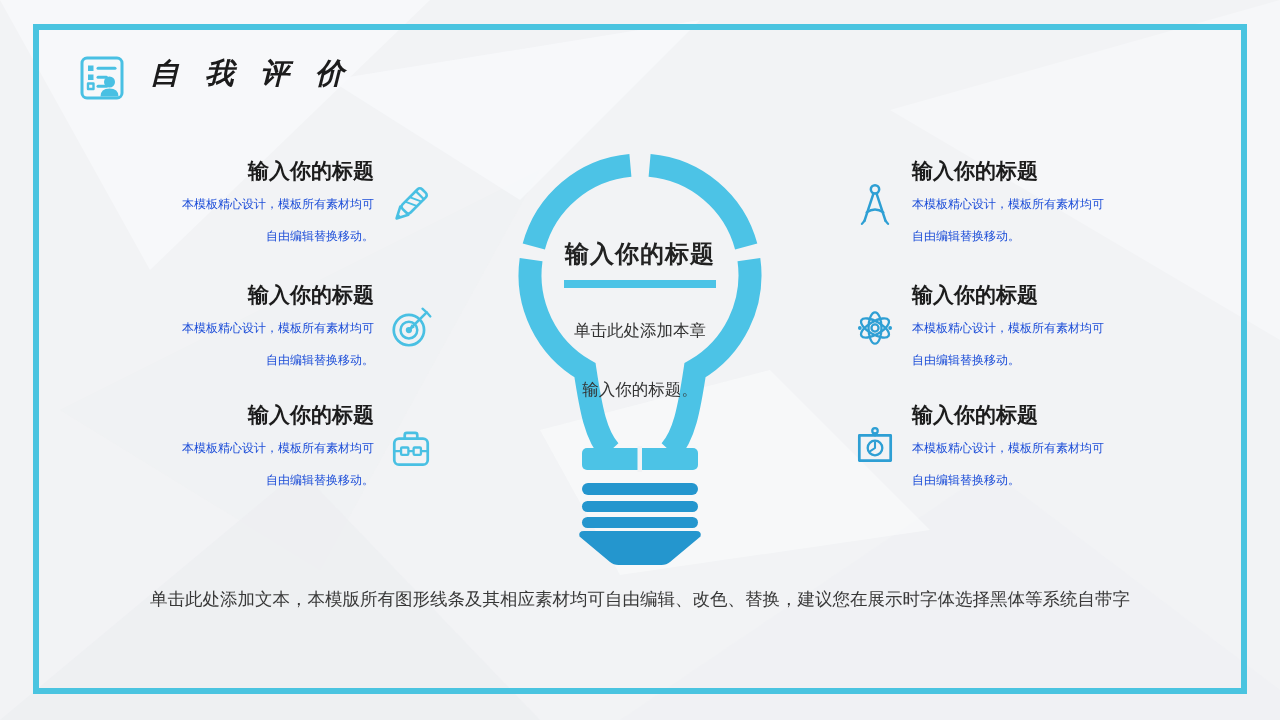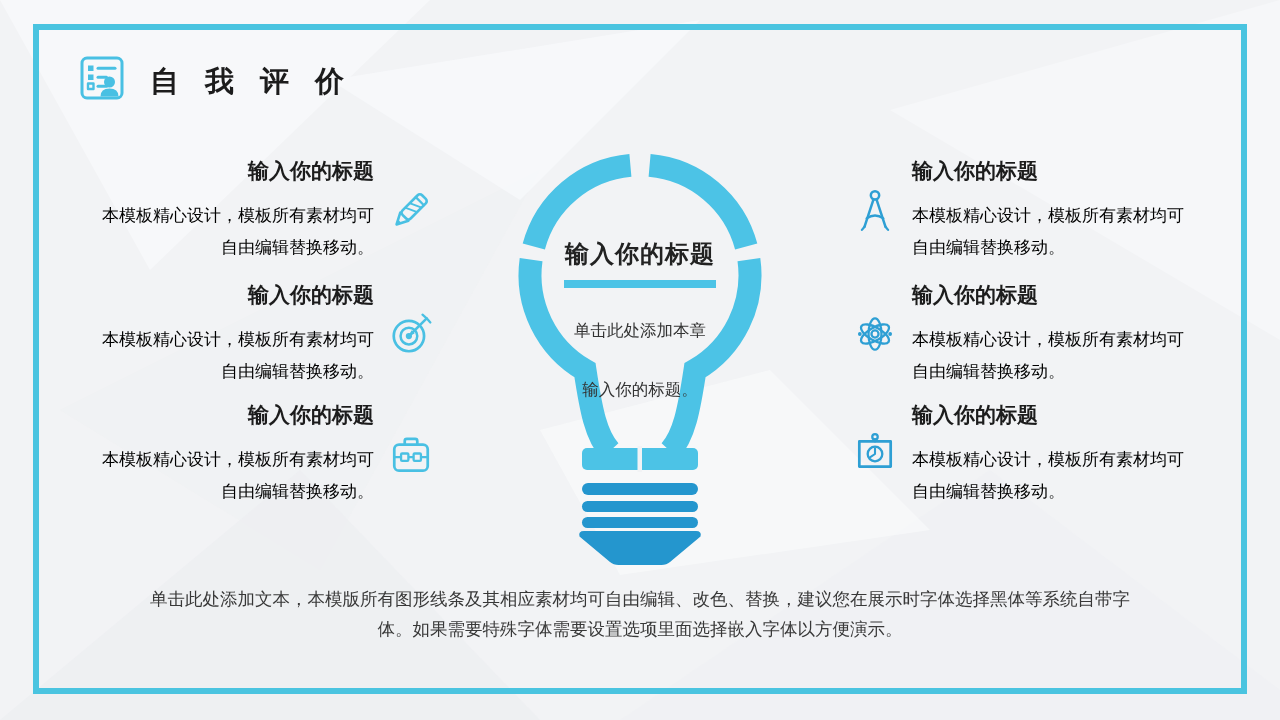--- a/index.html
+++ b/index.html
@@ -3,33 +3,33 @@
 <meta charset="utf-8">
 <style>
   * { margin:0; padding:0; box-sizing:border-box; }
   html,body { width:1280px; height:720px; }
   body { font-family:"Liberation Sans","DejaVu Sans",sans-serif; }
   .stage { position:relative; width:1280px; height:720px; background:#f2f3f5; overflow:hidden; }
   .bg-polys { position:absolute; left:0; top:0; width:1280px; height:720px; }
   .frame { position:absolute; left:33px; top:24px; width:1214px; height:670px;
            border:6px solid #4ac4e0; }
   
-  .header { position:absolute; left:78px; top:54px; display:flex; align-items:flex-end; gap:24px; }
+  .header { position:absolute; left:78px; top:54px; display:flex; align-items:flex-start; gap:24px;font-style:italic; }
   .header .icon { width:48px; height:48px; }
   .page-title { font-size:29px; font-weight:700; color:#1c1c1c; letter-spacing:26px; white-space:nowrap; }
   
   .block-row { position:absolute; display:flex; align-items:center; gap:14px; width:372px; }
   .block-row.left  { left:62px;  justify-content:flex-end; }
   .block-row.right { left:852px; }
   .r1 { top:156px; } .r2 { top:280px; } .r3 { top:400px; }
   .block-text { flex:1; }
   .left .block-text  { text-align:right; }
   .right .block-text { text-align:left; }
   .block-title { font-size:21px; font-weight:700; color:#1c1c1c; line-height:30px; }
-  .block-body  { font-size:17px; color:#000000; line-height:32px; margin-top:14px; }
+  .block-body  { font-size:12px; color:#1d4ed8; line-height:32px; margin-top:2px; }
   .block-body span { display:block; }
   .block-icon { width:46px; height:46px; flex:0 0 46px; }
   
   .bulb-svg { position:absolute; left:480px; top:140px; }
   .bulb-text { position:absolute; left:538px; top:238px; width:204px; text-align:center; }
   .bulb-title { font-size:24px; font-weight:700; color:#222; letter-spacing:1px; }
   .bulb-bar { width:152px; height:8px; background:#4cc3e6; margin:10px auto 0; }
   .bulb-body { margin-top:22px; font-size:16.5px; color:#333; line-height:34px; }
   .bulb-body span { display:block;margin-top:25px; }
   
@@ -198,16 +198,15 @@
     <div class="bulb-title">输入你的标题</div>
     <div class="bulb-bar"></div>
     <div class="bulb-body">
       <span>单击此处添加本章</span>
       <span>输入你的标题。</span>
     </div>
   </div>
 
   <div class="footer">
     <span>单击此处添加文本，本模版所有图形线条及其相应素材均可自由编辑、改色、替换，建议您在展示时字体选择黑体等系统自带字</span>
-    <span>体。如果需要特殊字体需要设置选项里面选择嵌入字体以方便演示。</span>
   </div>
 
 </div>
 
 </body></html>

